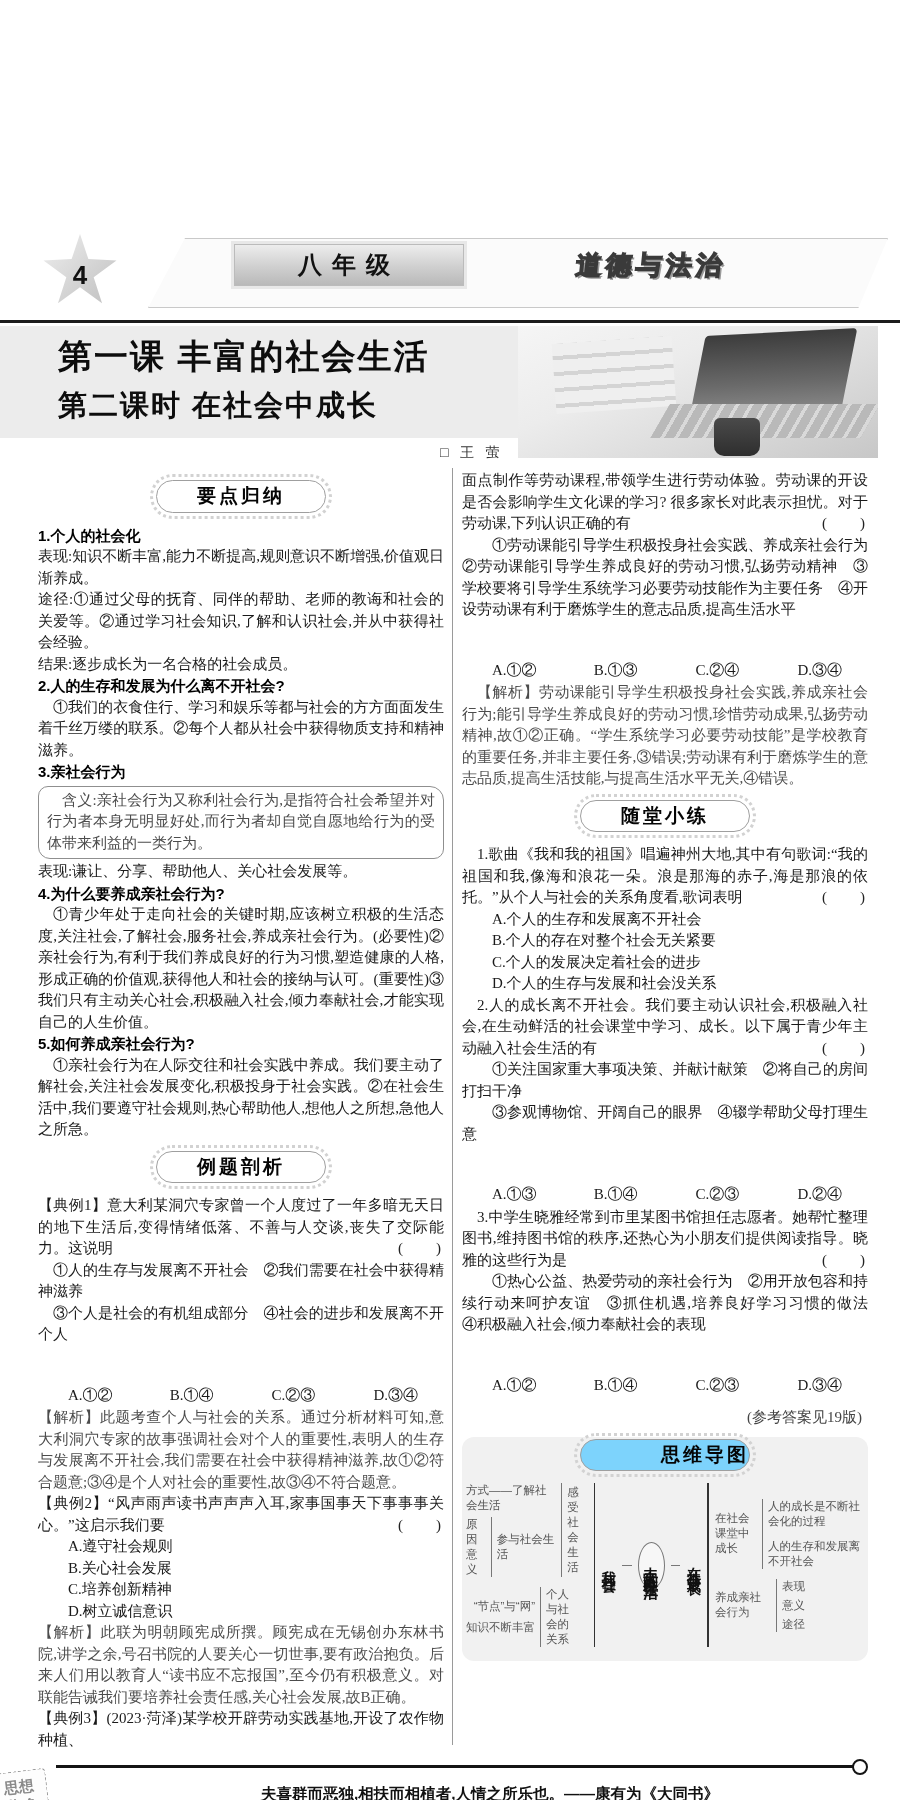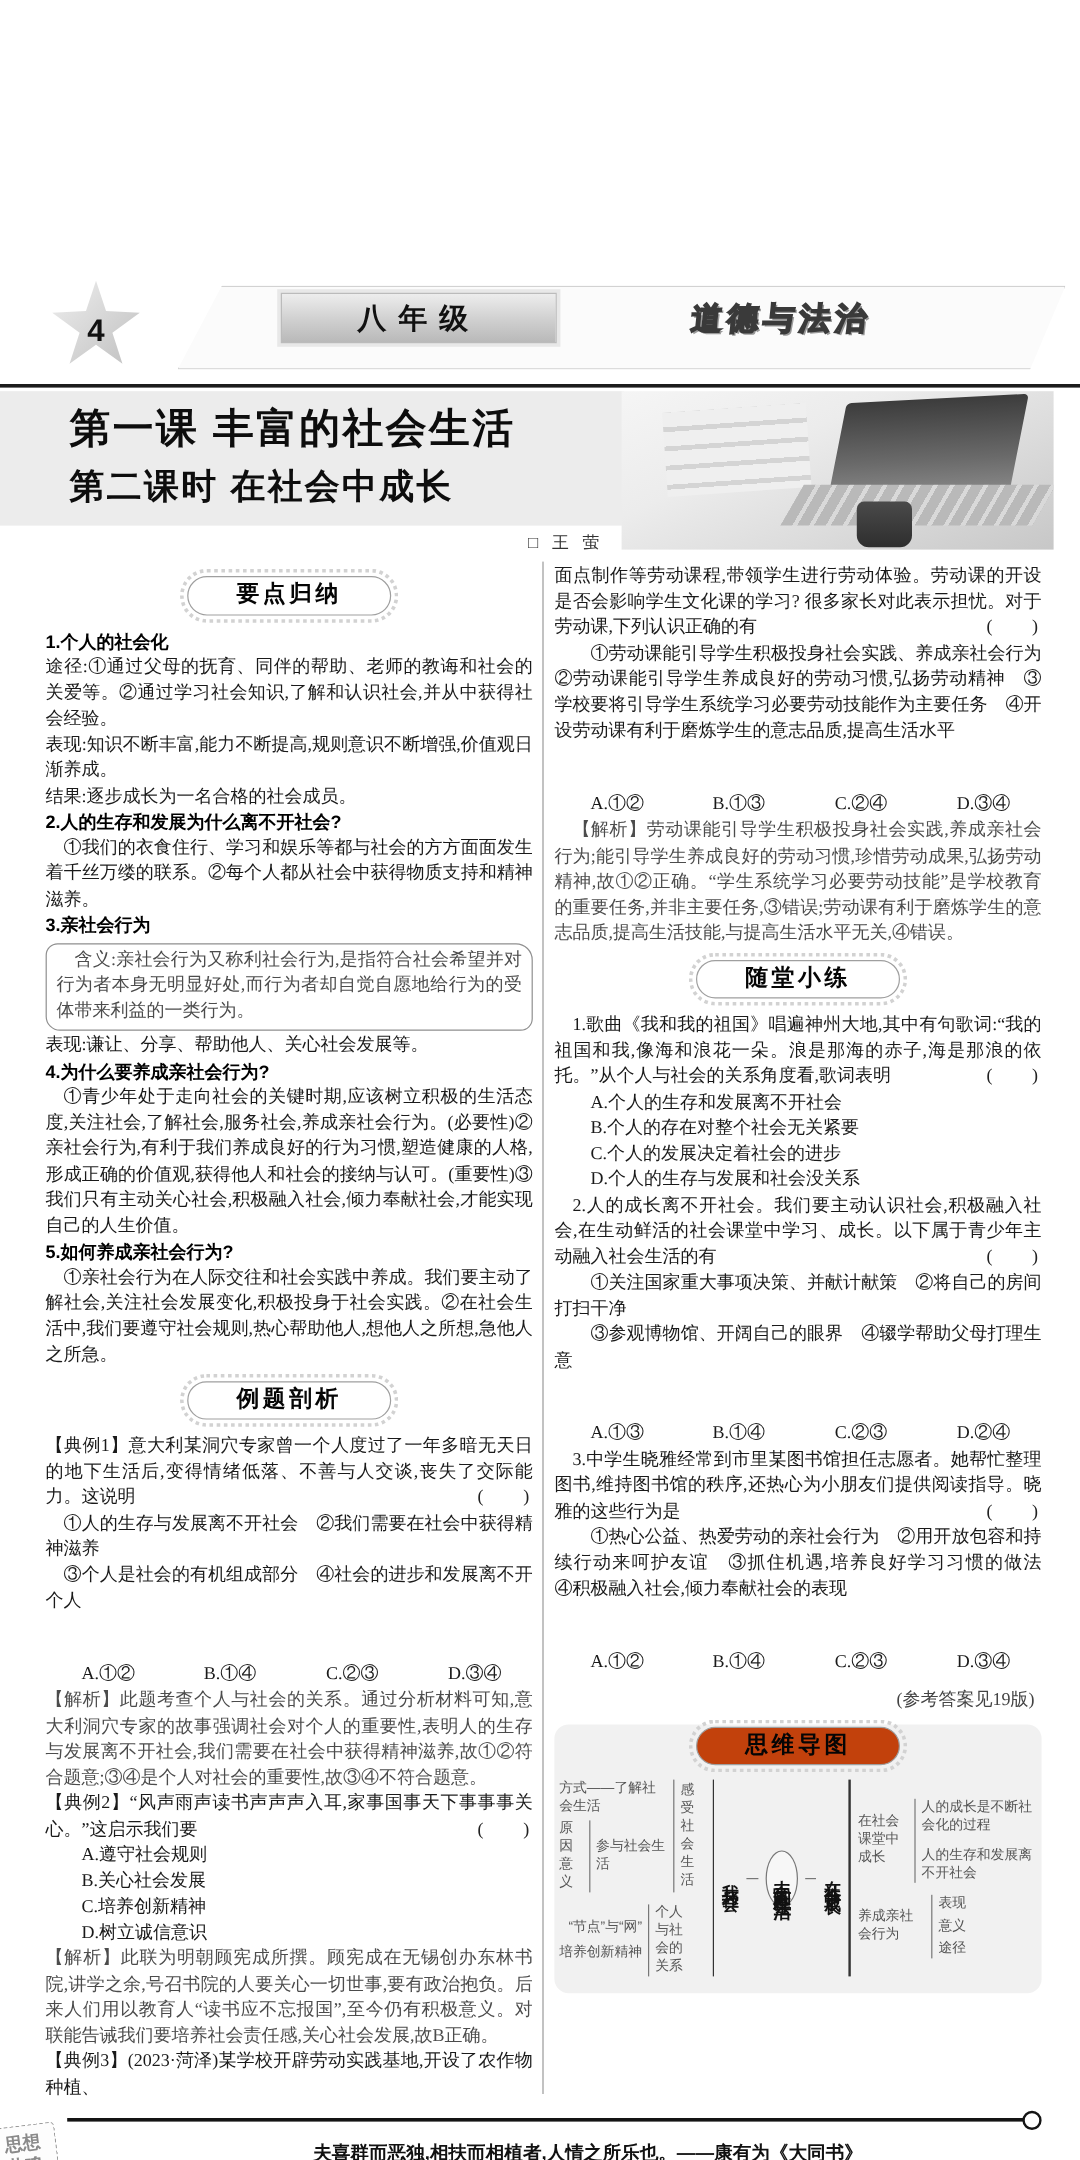--- a/index.html
+++ b/index.html
@@ -53,21 +53,21 @@
   .q{position:relative;}
   .blank{position:absolute;right:2px;bottom:0;letter-spacing:1px;color:#222;}
   .optrow{display:flex;padding:1px 26px 1px 30px;margin-top:38px;}
   .optrow span{flex:1;}
   .optrow span:last-child{flex:0 0 auto;}
   .optgrid{display:grid;grid-template-columns:1fr;padding-left:30px;}
   .optlist div{padding-left:30px;}
   .ansref{text-align:right;color:#444;padding-right:6px;margin-top:10px;}
   
   .mindbox{background:#f1f1f1;border-radius:12px;margin-top:8px;padding:4px 4px 14px;}
-  .mindbox .badge{margin-top:-2px;background:#c2410c;}
+  .mindbox .badge{margin-top:-2px;background:#7dd3fc;text-align:right;}
   .mm{display:flex;align-items:center;justify-content:center;gap:6px;
       font-family:"Liberation Sans",sans-serif;font-size:11.5px;line-height:15px;color:#555;text-align:left;}
   .mm .colv{display:flex;flex-direction:column;gap:10px;}
   .mm .grp{display:flex;align-items:center;gap:5px;}
   .mm .vline{width:1px;align-self:stretch;background:#777;}
   .mm .vthick{width:2px;align-self:stretch;background:#333;}
   .mm .vtext{writing-mode:vertical-rl;font-weight:900;color:#111;font-size:14px;letter-spacing:3px;}
   .mm .oval{border:1.3px solid #777;border-radius:50%;padding:12px 5px;background:#f7f7f7;}
   .mm .oval .vtext{font-size:15px;}
   .mm .dash{width:12px;height:1px;background:#777;}
@@ -120,22 +120,22 @@
       <div class="cup"></div>
     </div>
   </div>
 
   <div class="columns">
 
     <div class="col">
       <div class="badge">要点归纳</div>
 
       <div class="h">1.个人的社会化</div>
+      <div class="p">表现:知识不断丰富,能力不断提高,规则意识不断增强,价值观日渐养成。</div>
       <div class="p">途径:①通过父母的抚育、同伴的帮助、老师的教诲和社会的关爱等。②通过学习社会知识,了解和认识社会,并从中获得社会经验。</div>
-      <div class="p">表现:知识不断丰富,能力不断提高,规则意识不断增强,价值观日渐养成。</div>
       <div class="p">结果:逐步成长为一名合格的社会成员。</div>
       <div class="h">2.人的生存和发展为什么离不开社会?</div>
       <div class="p ti1">①我们的衣食住行、学习和娱乐等都与社会的方方面面发生着千丝万缕的联系。②每个人都从社会中获得物质支持和精神滋养。</div>
       <div class="h">3.亲社会行为</div>
       <div class="defbox">含义:亲社会行为又称利社会行为,是指符合社会希望并对行为者本身无明显好处,而行为者却自觉自愿地给行为的受体带来利益的一类行为。</div>
       <div class="p">表现:谦让、分享、帮助他人、关心社会发展等。</div>
       <div class="h">4.为什么要养成亲社会行为?</div>
       <div class="p ti1">①青少年处于走向社会的关键时期,应该树立积极的生活态度,关注社会,了解社会,服务社会,养成亲社会行为。(必要性)②亲社会行为,有利于我们养成良好的行为习惯,塑造健康的人格,形成正确的价值观,获得他人和社会的接纳与认可。(重要性)③我们只有主动关心社会,积极融入社会,倾力奉献社会,才能实现自己的人生价值。</div>
       <div class="h">5.如何养成亲社会行为?</div>
       <div class="p ti1">①亲社会行为在人际交往和社会实践中养成。我们要主动了解社会,关注社会发展变化,积极投身于社会实践。②在社会生活中,我们要遵守社会规则,热心帮助他人,想他人之所想,急他人之所急。</div>
@@ -239,21 +239,21 @@
                   <div class="vline"></div>
                   <div>参与社会生活</div>
                 </div>
               </div>
               <div class="vline"></div>
               <div class="w2">感受社会生活</div>
             </div>
             <div class="grp">
               <div class="colv" style="gap:6px;align-items:flex-end;justify-content:center;">
                 <div>“节点”与“网”</div>
-                <div>培养创新精神</div>
+                <div>知识不断丰富</div>
               </div>
               <div class="vline"></div>
               <div class="w2">个人与社会的关系</div>
             </div>
           </div>
           <div class="vthick"></div>
           <div class="vtext">我与社会</div>
           <div class="dash"></div>
           <div class="oval">
             <div class="vtext">丰富的社会生活</div>

